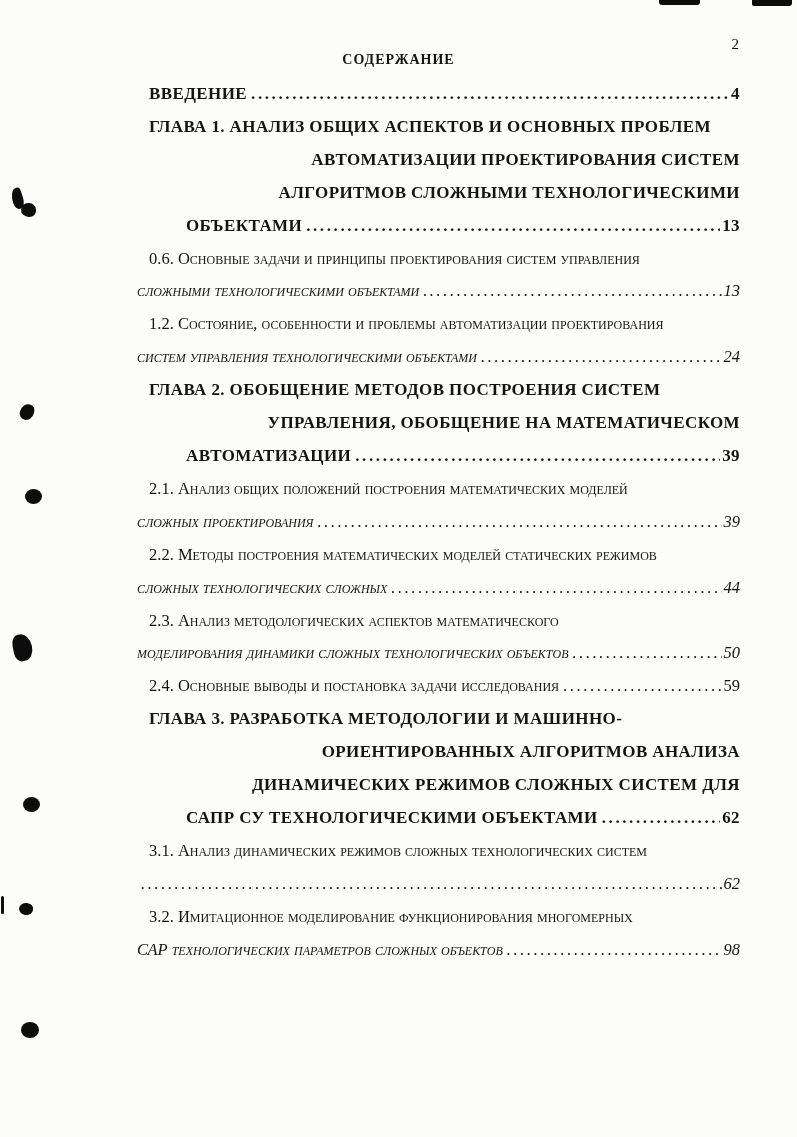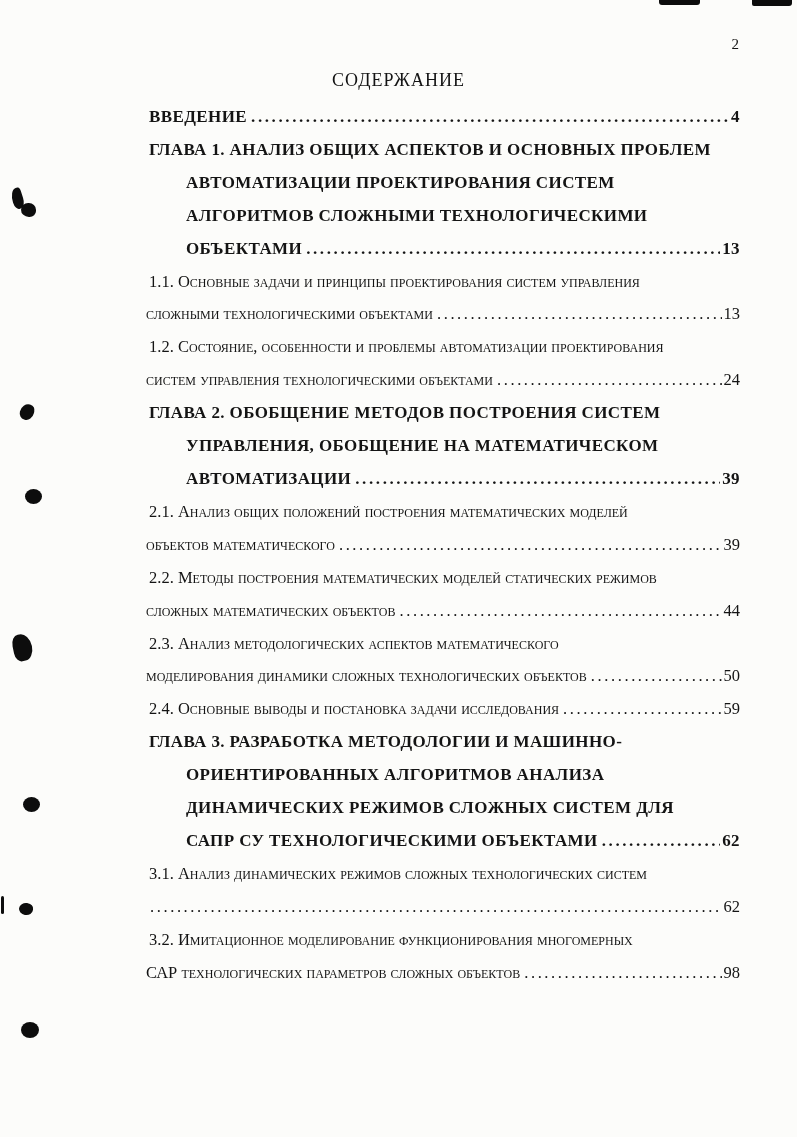--- a/index.html
+++ b/index.html
@@ -29,44 +29,44 @@
   .b5  { left: 23px; top: 797px; width: 17px; height: 15px; border-radius: 50%; }
   .b6a { left: 1px;  top: 896px; width: 3px;  height: 18px; border-radius: 2px; }
   .b6b { left: 19px; top: 903px; width: 14px; height: 12px; border-radius: 55% 45% 50% 50%; transform: rotate(8deg); }
   .b7  { left: 21px; top: 1022px; width: 18px; height: 16px; border-radius: 50%; }
 
   .page-num {
     position: absolute; top: 36px; right: 58px;
     font-size: 15px;
   }
   .title {
-    padding-top: 70px;
+    padding-top: 52px;
     text-align: center;
-    font-weight: normal;
-    font-size: 18px;
+    font-weight: bold;
+    font-size: 14px;
     letter-spacing: 1px;
   }
   .toc {
     margin: 10px 57px 0 104px;
   }
   .line {
     line-height: 32.9px;
     white-space: nowrap;
     margin-left: 45px;
   }
   .line.last { display: flex; align-items: baseline; }
   .chapter .line {
     font-weight: bold;
     font-size: 17px;
     letter-spacing: 0.4px;
   }
   .section .line { font-size: 16.5px; }
   .section .txt { font-variant: small-caps; }
-  .chapter .cont { margin-left: 82px; }
-  .section .cont { margin-left: 42px; }
+  .chapter .cont { margin-left: 82px; text-align: right; }
+  .section .cont { margin-left: 33px; font-style: italic; }
   .leader {
     flex: 1 1 auto;
     overflow: hidden;
     white-space: nowrap;
     margin: 0 2px 0 4px;
     letter-spacing: 2.6px;
     min-width: 12px;
   }
   .pg { flex: 0 0 auto; }
 </style>
@@ -102,21 +102,21 @@
         <div class="line"><span class="txt">ГЛАВА 1. АНАЛИЗ ОБЩИХ АСПЕКТОВ И ОСНОВНЫХ ПРОБЛЕМ</span></div>
         <div class="line cont"><span class="txt">АВТОМАТИЗАЦИИ ПРОЕКТИРОВАНИЯ СИСТЕМ</span></div>
         <div class="line cont"><span class="txt">АЛГОРИТМОВ СЛОЖНЫМИ ТЕХНОЛОГИЧЕСКИМИ</span></div>
         <div class="line cont last">
           <span class="txt">ОБЪЕКТАМИ</span>
           <span class="leader">........................................................................................................................................................................................................</span>
           <span class="pg">13</span>
         </div>
       </div>
       <div class="entry section">
-        <div class="line"><span class="txt">1.1. Основные задачи и принципы проектирования систем управления</span></div>
+        <div class="line"><span class="txt">0.6. Основные задачи и принципы проектирования систем управления</span></div>
         <div class="line cont last">
           <span class="txt">сложными технологическими объектами</span>
           <span class="leader">........................................................................................................................................................................................................</span>
           <span class="pg">13</span>
         </div>
       </div>
       <div class="entry section">
         <div class="line"><span class="txt">1.2. Состояние, особенности и проблемы автоматизации проектирования</span></div>
         <div class="line cont last">
           <span class="txt">систем управления технологическими объектами</span>
@@ -129,29 +129,29 @@
         <div class="line cont"><span class="txt">УПРАВЛЕНИЯ, ОБОБЩЕНИЕ НА МАТЕМАТИЧЕСКОМ</span></div>
         <div class="line cont last">
           <span class="txt">АВТОМАТИЗАЦИИ</span>
           <span class="leader">........................................................................................................................................................................................................</span>
           <span class="pg">39</span>
         </div>
       </div>
       <div class="entry section">
         <div class="line"><span class="txt">2.1. Анализ общих положений построения математических моделей</span></div>
         <div class="line cont last">
-          <span class="txt">объектов математического</span>
+          <span class="txt">сложных проектирования</span>
           <span class="leader">........................................................................................................................................................................................................</span>
           <span class="pg">39</span>
         </div>
       </div>
       <div class="entry section">
         <div class="line"><span class="txt">2.2. Методы построения математических моделей статических режимов</span></div>
         <div class="line cont last">
-          <span class="txt">сложных математических объектов</span>
+          <span class="txt">сложных технологических сложных</span>
           <span class="leader">........................................................................................................................................................................................................</span>
           <span class="pg">44</span>
         </div>
       </div>
       <div class="entry section">
         <div class="line"><span class="txt">2.3. Анализ методологических аспектов математического</span></div>
         <div class="line cont last">
           <span class="txt">моделирования динамики сложных технологических объектов</span>
           <span class="leader">........................................................................................................................................................................................................</span>
           <span class="pg">50</span>

